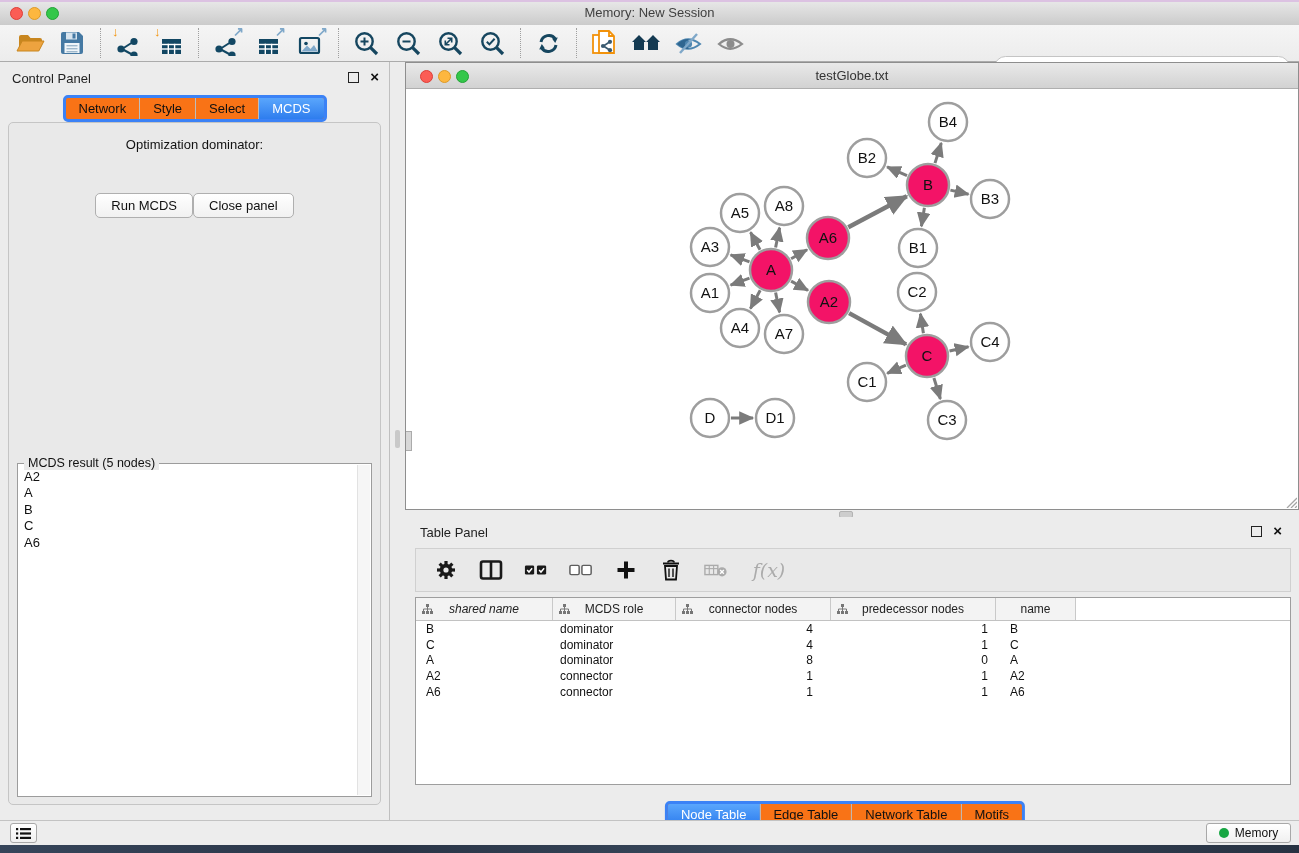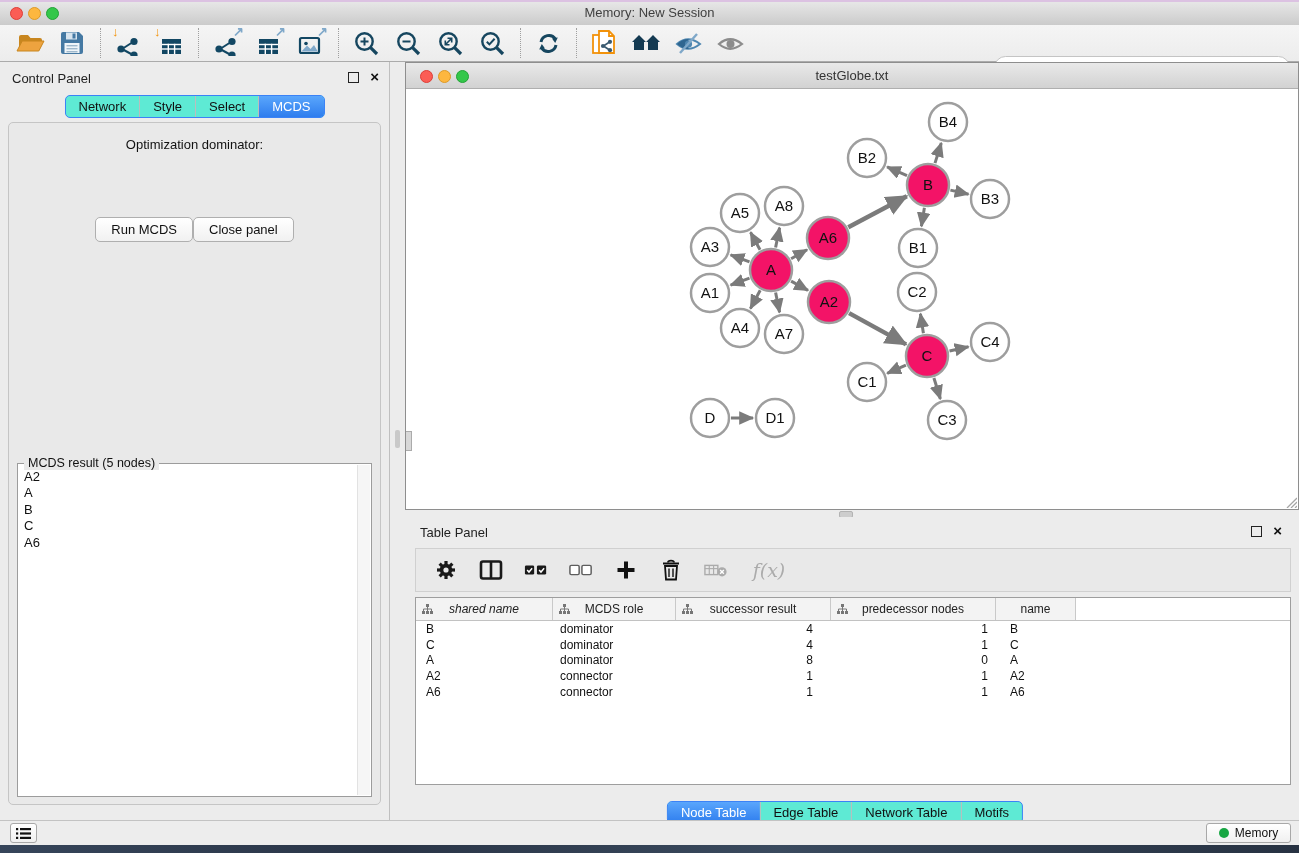--- a/index.html
+++ b/index.html
@@ -31,37 +31,37 @@
   .searchbox input{position:absolute;left:26px;top:2px;width:260px;height:17px;border:none;
     outline:none;font-size:12px;background:transparent;}
   .searchbox svg{position:absolute;left:7px;top:4px;}
   
   .phead{position:absolute;font-size:13px;color:#222;}
   .float-btn{position:absolute;width:9px;height:9px;border:1.5px solid #222;background:transparent;}
   .close-btn{position:absolute;font-size:15px;font-weight:bold;color:#111;line-height:12px;}
   
   .control-panel{position:absolute;left:0;top:62px;width:390px;height:758px;
     background:#ECECEC;border-right:1px solid #BFBFBF;box-sizing:border-box;}
-  .segctl{display:flex;background:#5eead4;border:1px solid #3b82f6;border-radius:5px;
+  .segctl{display:flex;background:#f97316;border:3px solid #3b82f6;border-radius:5px;
     overflow:hidden;height:21px;}
   .segctl .seg{padding:0 13px;font-size:13px;display:flex;align-items:center;
     border-right:1px solid #BDBDBD;color:#111;white-space:nowrap;}
   .segctl .seg:last-child{border-right:none;}
   .segctl .seg.active{background:linear-gradient(#5AA6FC,#2E7DEE);color:#fff;}
   .cp-tabs{position:absolute;left:50%;transform:translateX(-50%);top:33px;}
   .cp-box{position:absolute;left:8px;right:8px;top:60px;bottom:15px;background:#E9E9E9;
     border:1px solid #C5C5C5;border-radius:5px;}
   .opt-label{position:absolute;top:14px;left:0;right:0;text-align:center;font-size:13px;}
   .dropdown{position:absolute;left:34px;top:35px;width:306px;height:25px;background:#fff;
     border:1px solid #ACACAC;border-radius:4px;box-sizing:border-box;}
   .dropdown .val{position:absolute;left:9px;top:4px;font-size:13px;color:#111;white-space:nowrap;}
   .dropdown .step{position:absolute;right:2px;top:2px;width:19px;height:19px;border-radius:4px;
     background:linear-gradient(#63AAFB,#2A79EF);}
   .dropdown .step svg{position:absolute;left:4px;top:2px;}
-  .cp-btnrow{position:absolute;top:70px;left:0;right:0;display:flex;justify-content:center;margin-top:24px;}
+  .cp-btnrow{position:absolute;top:70px;left:0;right:0;display:flex;justify-content:center;}
   .pbtn{height:23px;padding:0 15px;background:linear-gradient(#FFFFFF,#F1F1F1);
     border:1px solid #AFAFAF;border-radius:5px;font-size:13px;display:flex;align-items:center;color:#111;}
   .result-box{position:absolute;left:8px;right:8px;top:340px;bottom:7px;background:#fff;
     border:1px solid #9C9C9C;}
   .result-legend{position:absolute;top:-8px;left:6px;background:#E9E9E9;padding:0 4px;
     font-size:12.5px;color:#111;}
   .result-list{position:absolute;left:0;top:2px;bottom:0;right:13px;padding:3px 0 0 6px;
     font-size:13px;line-height:16.4px;overflow:hidden;}
   .result-scroll{position:absolute;top:1px;bottom:1px;right:1px;width:12px;background:#F6F6F6;
     border-left:1px solid #E2E2E2;}
@@ -534,21 +534,21 @@
           <span>MCDS role</span>
         </div>
         <div class="th" style="width: 155px;">
           <svg width="11" height="10" viewBox="0 0 11 10">
             <rect x="4" y="0" width="3" height="3" fill="#767676"></rect>
             <path d="M5.5 3 V5 M1.5 5 H9.5 M1.5 5 V7 M9.5 5 V7 M5.5 5 V7" stroke="#767676" fill="none"></path>
             <rect x="0" y="7" width="3" height="3" fill="#767676"></rect>
             <rect x="4" y="7" width="3" height="3" fill="#767676"></rect>
             <rect x="8" y="7" width="3" height="3" fill="#767676"></rect>
           </svg>
-          <span>successor result</span>
+          <span>connector nodes</span>
         </div>
         <div class="th" style="width: 165px;">
           <svg width="11" height="10" viewBox="0 0 11 10">
             <rect x="4" y="0" width="3" height="3" fill="#767676"></rect>
             <path d="M5.5 3 V5 M1.5 5 H9.5 M1.5 5 V7 M9.5 5 V7 M5.5 5 V7" stroke="#767676" fill="none"></path>
             <rect x="0" y="7" width="3" height="3" fill="#767676"></rect>
             <rect x="4" y="7" width="3" height="3" fill="#767676"></rect>
             <rect x="8" y="7" width="3" height="3" fill="#767676"></rect>
           </svg>
           <span>predecessor nodes</span>

